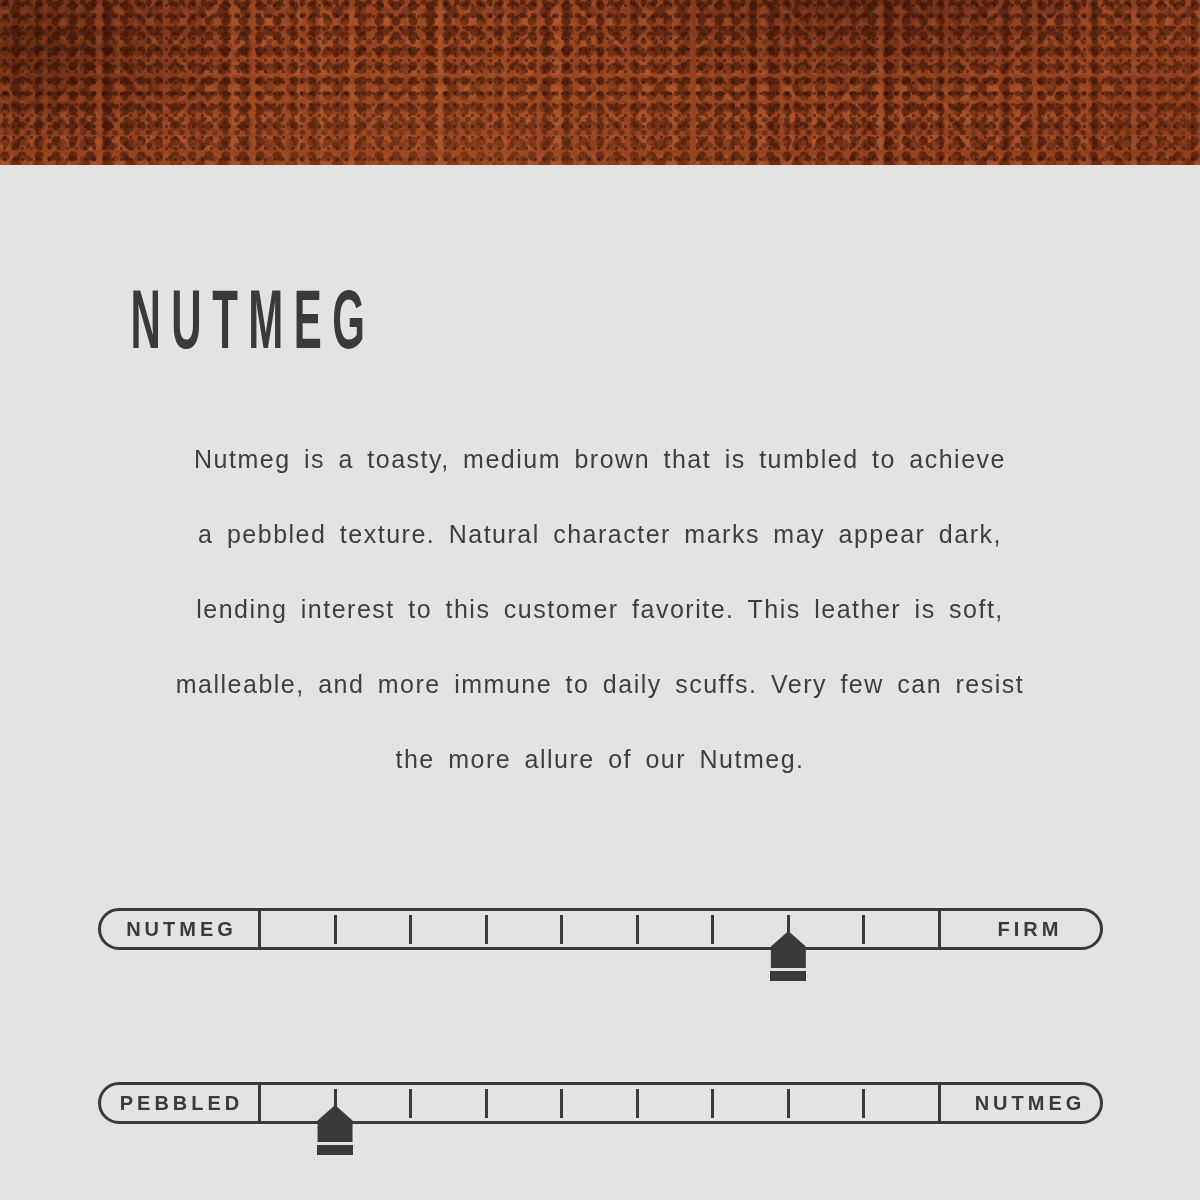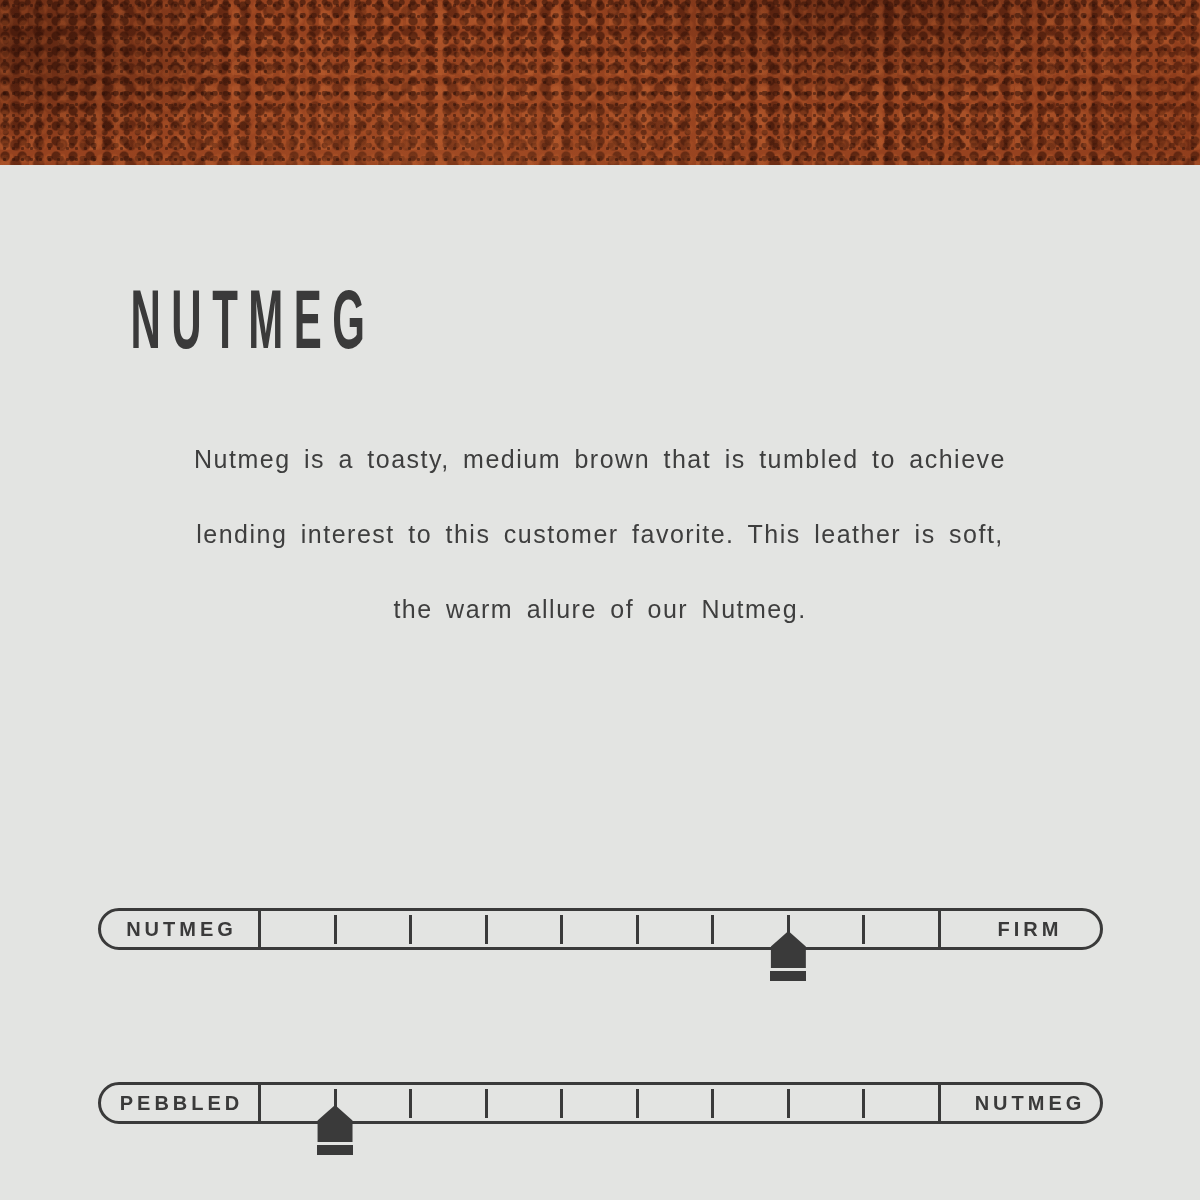--- a/index.html
+++ b/index.html
@@ -92,22 +92,24 @@
   <div class="hero">
     <div class="grain"></div>
   </div>
 
   <div class="title-row">
     <span class="t">NUTMEG</span>
   </div>
 
   <div class="desc">
     <div class="line">Nutmeg is a toasty, medium brown that is tumbled to achieve</div>
+    <div class="line">a pebbled texture. Natural character marks may appear dark,</div>
     <div class="line">lending interest to this customer favorite. This leather is soft,</div>
-    <div class="line">the warm allure of our Nutmeg.</div>
+    <div class="line">malleable, and more immune to daily scuffs. Very few can resist</div>
+    <div class="line">the more allure of our Nutmeg.</div>
   </div>
 
   <div class="scale scale-0">
     <div class="cell cell-left">NUTMEG</div>
     <div class="cell cell-right">FIRM</div>
     <div class="divider div-left"></div>
     <div class="divider div-right"></div>
     <div class="marker" style="left: 668.389px;">
       <div class="pent"></div>
       <div class="bar"></div>

